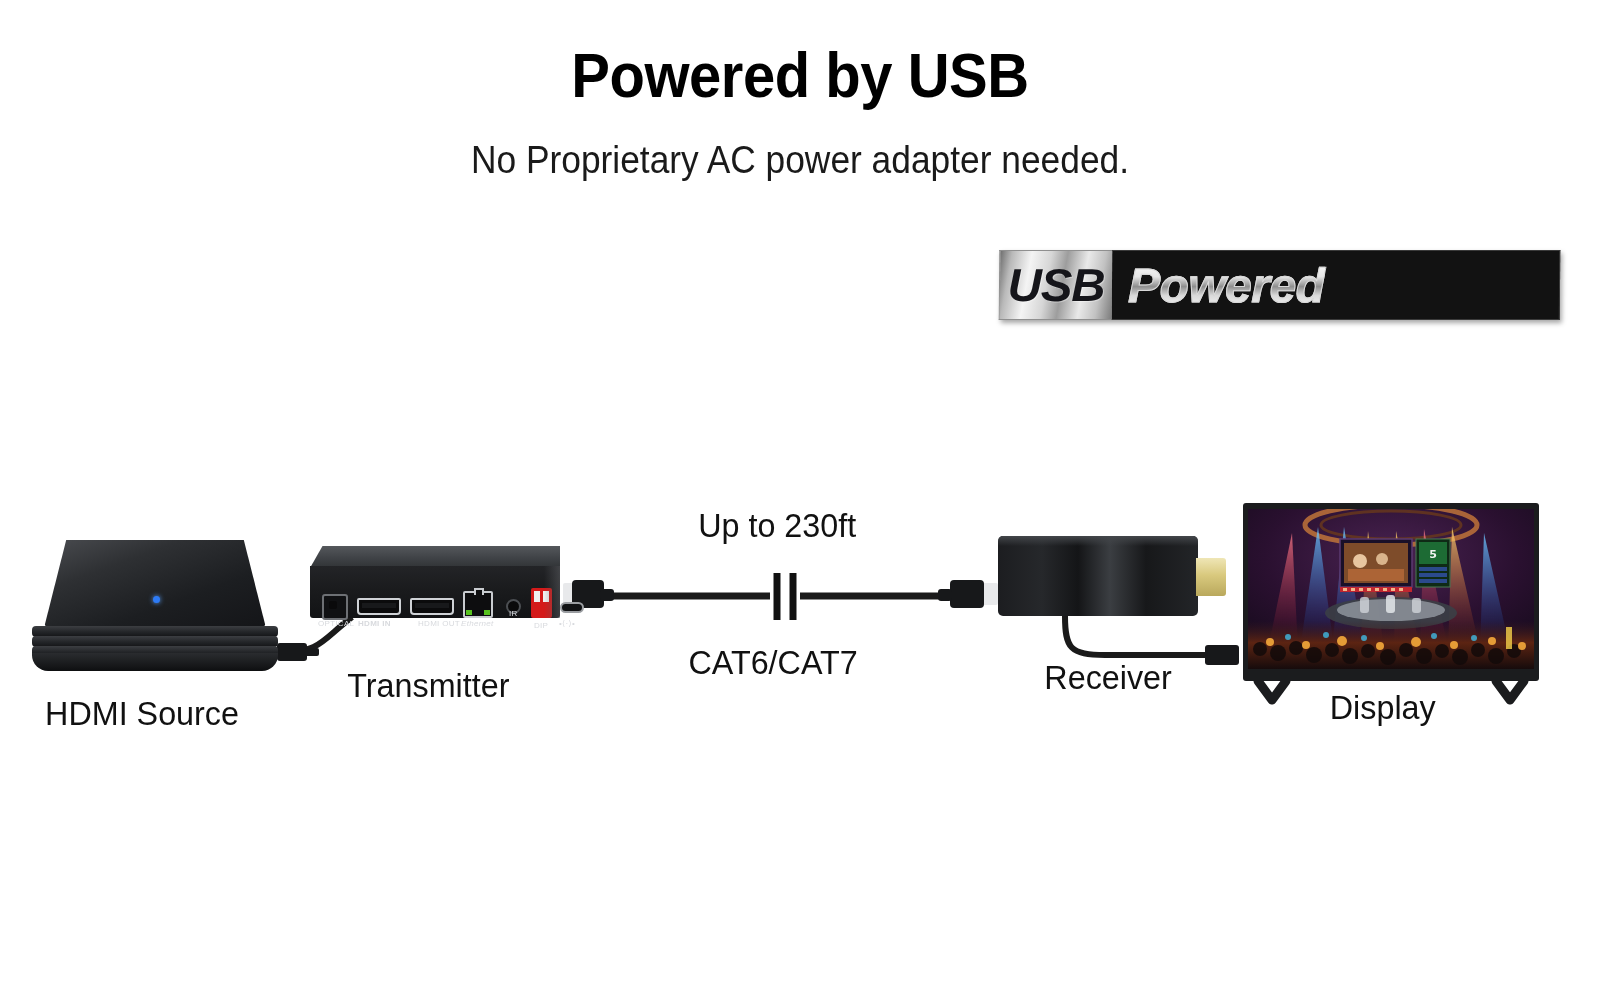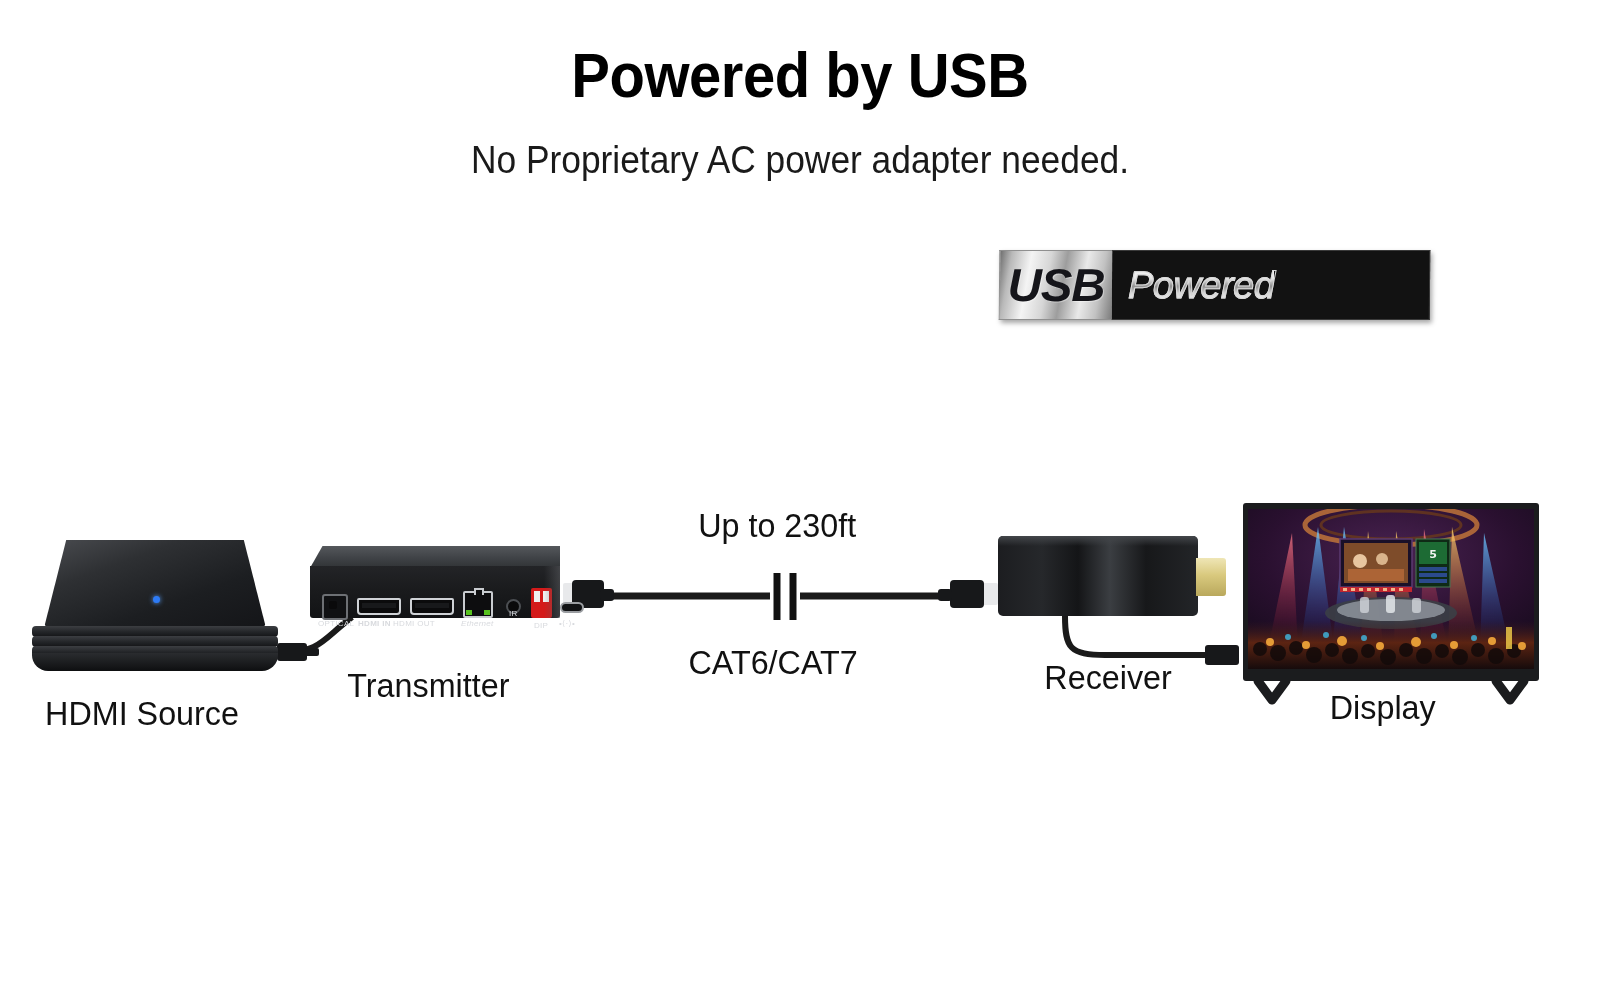--- a/index.html
+++ b/index.html
@@ -27,21 +27,21 @@
     text-align:center;
     font-size:38px;line-height:1;
     font-weight:400;
     color:#1a1a1a;
     transform:scaleX(0.93);
   }
 
   
   #badge{
     position:absolute;left:999px;top:250px;
-    width:431px;height:70px;
+    width:561px;height:70px;
     display:flex;
     box-shadow:2px 3px 5px rgba(0,0,0,.35);
     transform:skewX(-0.4deg);
   }
   #badge .chrome{
     width:113px;height:100%;
     background:linear-gradient(100deg,#6e6e6e 0%,#b9b9b9 10%,#f4f4f4 26%,#d6d6d6 42%,#9d9d9d 55%,#e9e9e9 72%,#c2c2c2 86%,#7b7b7b 100%);
     display:flex;align-items:center;justify-content:center;
     border:1px solid #8f8f8f;border-right:none;
     box-sizing:border-box;
@@ -55,21 +55,21 @@
   }
   #badge .dark{
     flex:1;height:100%;
     background:#121212;
     border:1px solid #3a3a3a;border-left:none;
     box-sizing:border-box;
     display:flex;align-items:center;
     padding-left:16px;
   }
   #badge .dark span{
-    font-size:38px;font-weight:normal;font-style:italic;
+    font-size:48px;font-weight:bold;font-style:italic;
     letter-spacing:-0.5px;
     background:linear-gradient(180deg,#ffffff 0%,#e6e6e6 34%,#8e8e8e 52%,#d9d9d9 68%,#ffffff 100%);
     -webkit-background-clip:text;background-clip:text;
     color:transparent;
     -webkit-text-stroke:1px #d9d9d9;
   }
 
   
   .caption{
     position:absolute;
@@ -255,21 +255,21 @@
       </div>
       <div class="port" id="p-ir"></div>
       <div class="port" id="p-dip">
         <i></i>
           <i></i>
       </div>
       <div class="port" id="p-usb"></div>
 
       <span class="plabel" style="left:8px;top:53px;">OPTICAL</span>
       <span class="plabel" style="left:48px;top:53px;font-weight:bold;">HDMI IN</span>
-      <span class="plabel" style="left:83px;top:53px;">HDMI OUT</span>
+      <span class="plabel" style="left:108px;top:53px;">HDMI OUT</span>
       <span class="plabel" style="left:151px;top:53px;font-style:italic;">Ethernet</span>
       <span class="plabel" style="left:199px;top:43px;">IR</span>
       <span class="plabel" style="left:224px;top:55px;">DIP</span>
       <span class="plabel" style="left:249px;top:53px;">•⟨·⟩•</span>
     </div>
   </div>
   <div class="caption" id="lbl-tx">Transmitter</div>
 
   <div class="caption" style="left:694px;top:506px;">Up to 230ft</div>
   <div class="caption" style="left:684px;top:643px;">CAT6/CAT7</div>

